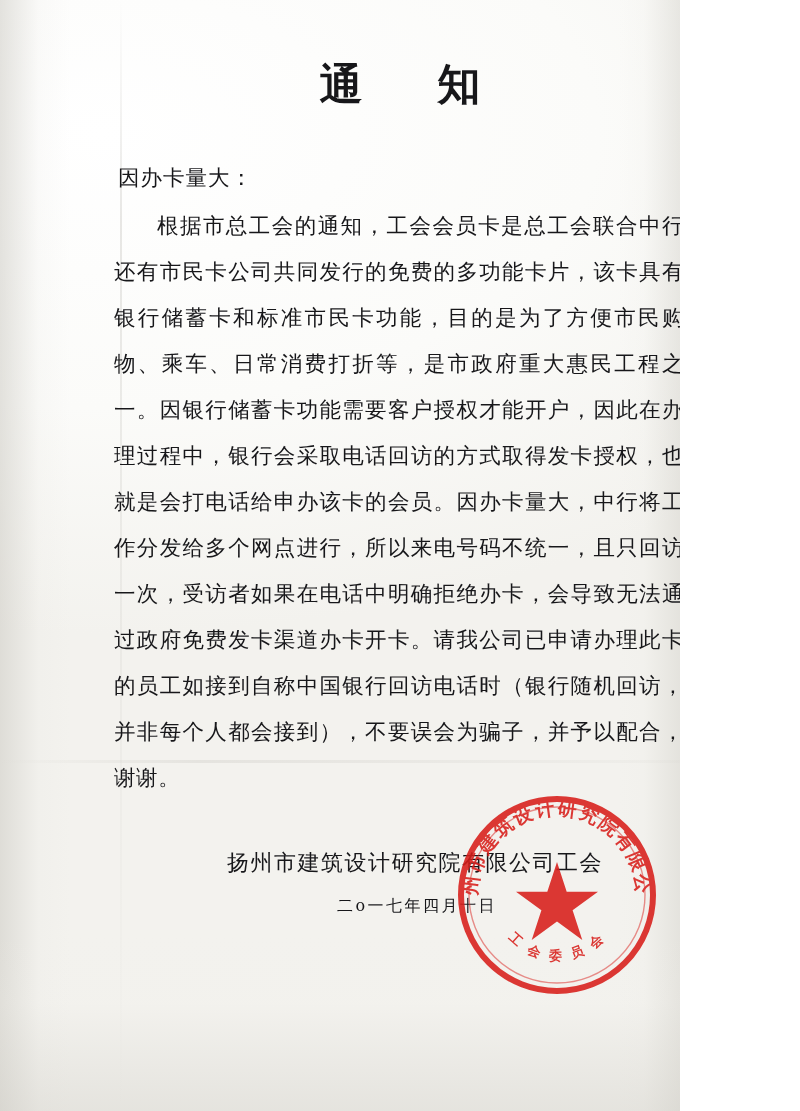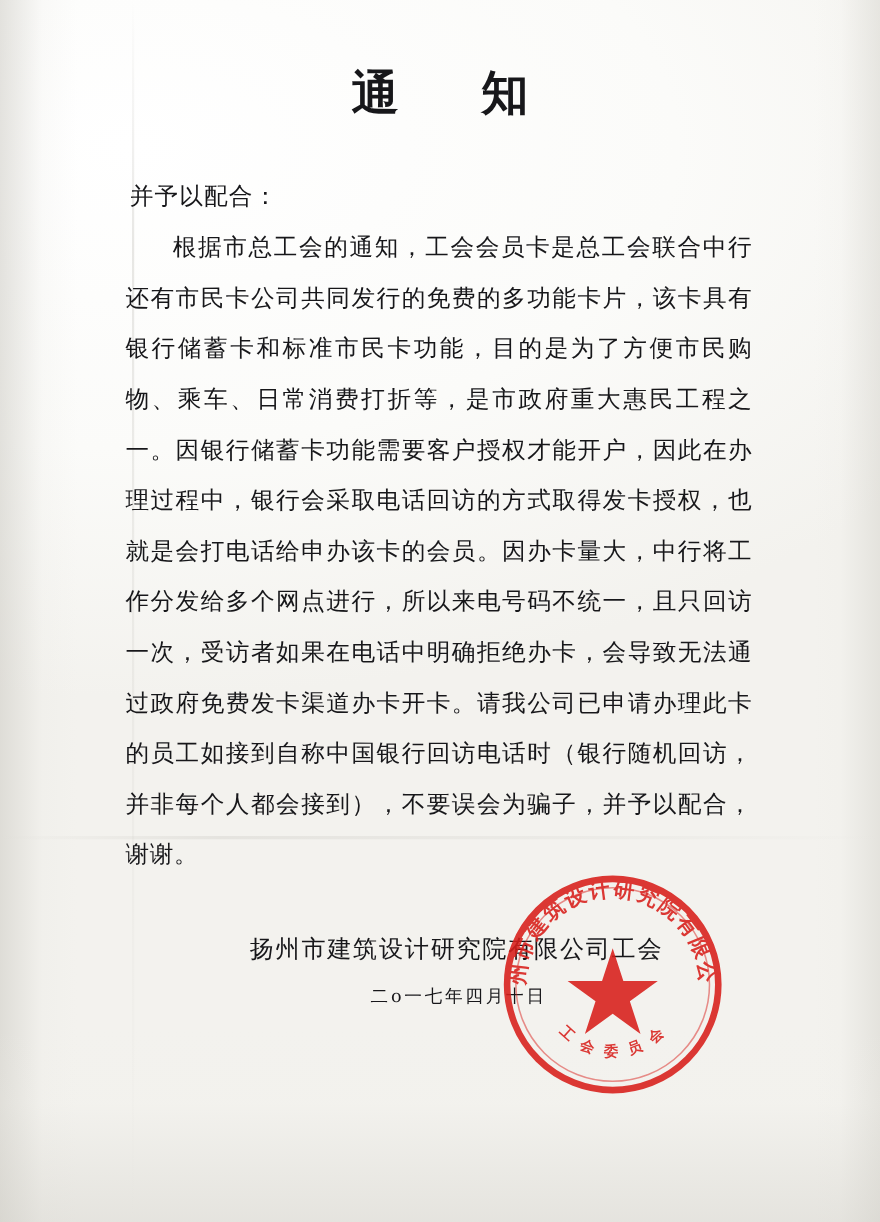--- a/index.html
+++ b/index.html
@@ -8,21 +8,21 @@
   }
   body {
     width: 800px;
     height: 1111px;
     background: #ffffff;
     font-family: "Liberation Serif", "DejaVu Serif", serif;
     overflow: hidden;
   }
   .page {
     position: relative;
-    width: 800px;
+    width: 680px;
     height: 1111px;
     background:
       radial-gradient(ellipse 900px 500px at 15% 12%, #ffffff 0%, #fbfbf9 55%, #f3f2ee 100%),
       linear-gradient(160deg, #fdfdfb 0%, #f7f6f2 45%, #efeee9 100%);
     box-sizing: border-box;
     overflow: hidden;
   }
   
   .paper-shade-left {
     position: absolute;
@@ -159,21 +159,21 @@
 <div class="page">
 
   <div class="paper-shade-left"></div>
   <div class="paper-shade-right"></div>
   <div class="paper-shade-bottom"></div>
   <div class="crease-a"></div>
   <div class="crease-b"></div>
 
   <div class="doc-title">通 知</div>
 
-  <div class="salutation">并予以配合：</div>
+  <div class="salutation">因办卡量大：</div>
 
   <div class="body-text">根据市总工会的通知，工会会员卡是总工会联合中行还有市民卡公司共同发行的免费的多功能卡片，该卡具有银行储蓄卡和标准市民卡功能，目的是为了方便市民购物、乘车、日常消费打折等，是市政府重大惠民工程之一。因银行储蓄卡功能需要客户授权才能开户，因此在办理过程中，银行会采取电话回访的方式取得发卡授权，也就是会打电话给申办该卡的会员。因办卡量大，中行将工作分发给多个网点进行，所以来电号码不统一，且只回访一次，受访者如果在电话中明确拒绝办卡，会导致无法通过政府免费发卡渠道办卡开卡。请我公司已申请办理此卡的员工如接到自称中国银行回访电话时（银行随机回访，并非每个人都会接到），不要误会为骗子，并予以配合，谢谢。</div>
 
   <div class="signature-block">
     <div class="sign-org">扬州市建筑设计研究院有限公司工会</div>
     <div class="sign-date">二o一七年四月十日</div>
   </div>
 
   <div class="seal">
     <svg viewBox="0 0 210 210" xmlns="http://www.w3.org/2000/svg">

